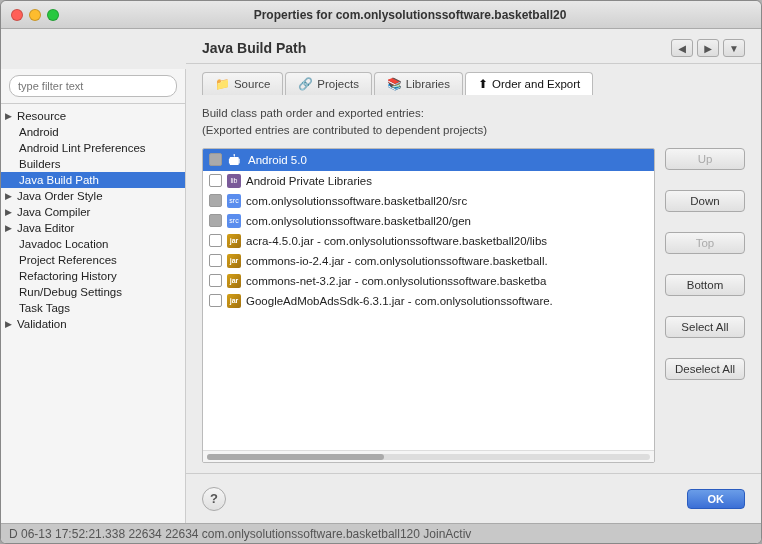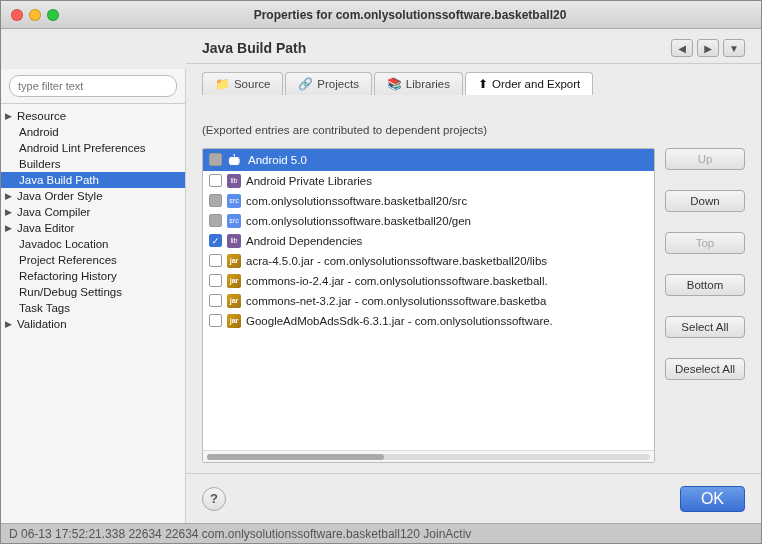--- a/index.html
+++ b/index.html
@@ -9,21 +9,21 @@
       background: #c0c0c0;
       width: 762px;
       height: 544px;
       overflow: hidden;
     }
     .window {
       width: 762px;
       height: 544px;
       background: #ececec;
       border: 1px solid #888;
-      border-radius: 0;
+      border-radius: 6px;
       display: flex;
       flex-direction: column;
       box-shadow: 0 4px 20px rgba(0,0,0,0.4);
       overflow: hidden;
     }
     .titlebar {
       background: linear-gradient(to bottom, #e8e8e8, #d0d0d0);
       height: 28px;
       display: flex;
       align-items: center;
@@ -340,24 +340,24 @@
       padding: 5px 16px;
       font-size: 12px;
       cursor: pointer;
       color: #333;
     }
     .ok-btn {
       background: linear-gradient(to bottom, #6a9de8, #3b6fd6);
       border: 1px solid #2a5cbf;
       border-radius: 4px;
       padding: 3px 20px;
-      font-size: 16px;
+      font-size: 11px;
       cursor: pointer;
       color: white;
-      font-weight: normal;
+      font-weight: bold;
     }
     .status-bar {
       height: 20px;
       background: #c8c8c8;
       border-top: 1px solid #aaa;
       display: flex;
       align-items: center;
       padding: 0 8px;
       font-size: 12px;
       color: #555;
@@ -507,21 +507,21 @@
           <span>Libraries</span>
         </div>
         <div class="tab active">
           <span class="tab-icon">⬆</span>
           <span>Order and Export</span>
         </div>
       </div>
 
       <div class="tab-content">
         <div class="tab-description">
-          <br>
+          <span>Build class path order and exported entries:</span><br>
           <span>(Exported entries are contributed to dependent projects)</span>
         </div>
 
         <div class="list-and-buttons">
 
           <div class="build-list-wrap">
             <div class="build-list">
 
               <div class="build-item selected">
                 <div class="checkbox partial"></div>
@@ -542,25 +542,20 @@
                 <div class="item-icon icon-src">src</div>
                 <span class="item-text">com.onlysolutionssoftware.basketball20/src</span>
               </div>
 
               <div class="build-item">
                 <div class="checkbox partial"></div>
                 <div class="item-icon icon-src">src</div>
                 <span class="item-text">com.onlysolutionssoftware.basketball20/gen</span>
               </div>
 
-              <div class="build-item">
-                <div class="checkbox checked"></div>
-                <div class="item-icon icon-lib">lib</div>
-                <span class="item-text">Android Dependencies</span>
-              </div>
 
               <div class="build-item">
                 <div class="checkbox"></div>
                 <div class="item-icon icon-jar">jar</div>
                 <span class="item-text">acra-4.5.0.jar - com.onlysolutionssoftware.basketball20/libs</span>
               </div>
 
               <div class="build-item">
                 <div class="checkbox"></div>
                 <div class="item-icon icon-jar">jar</div>

